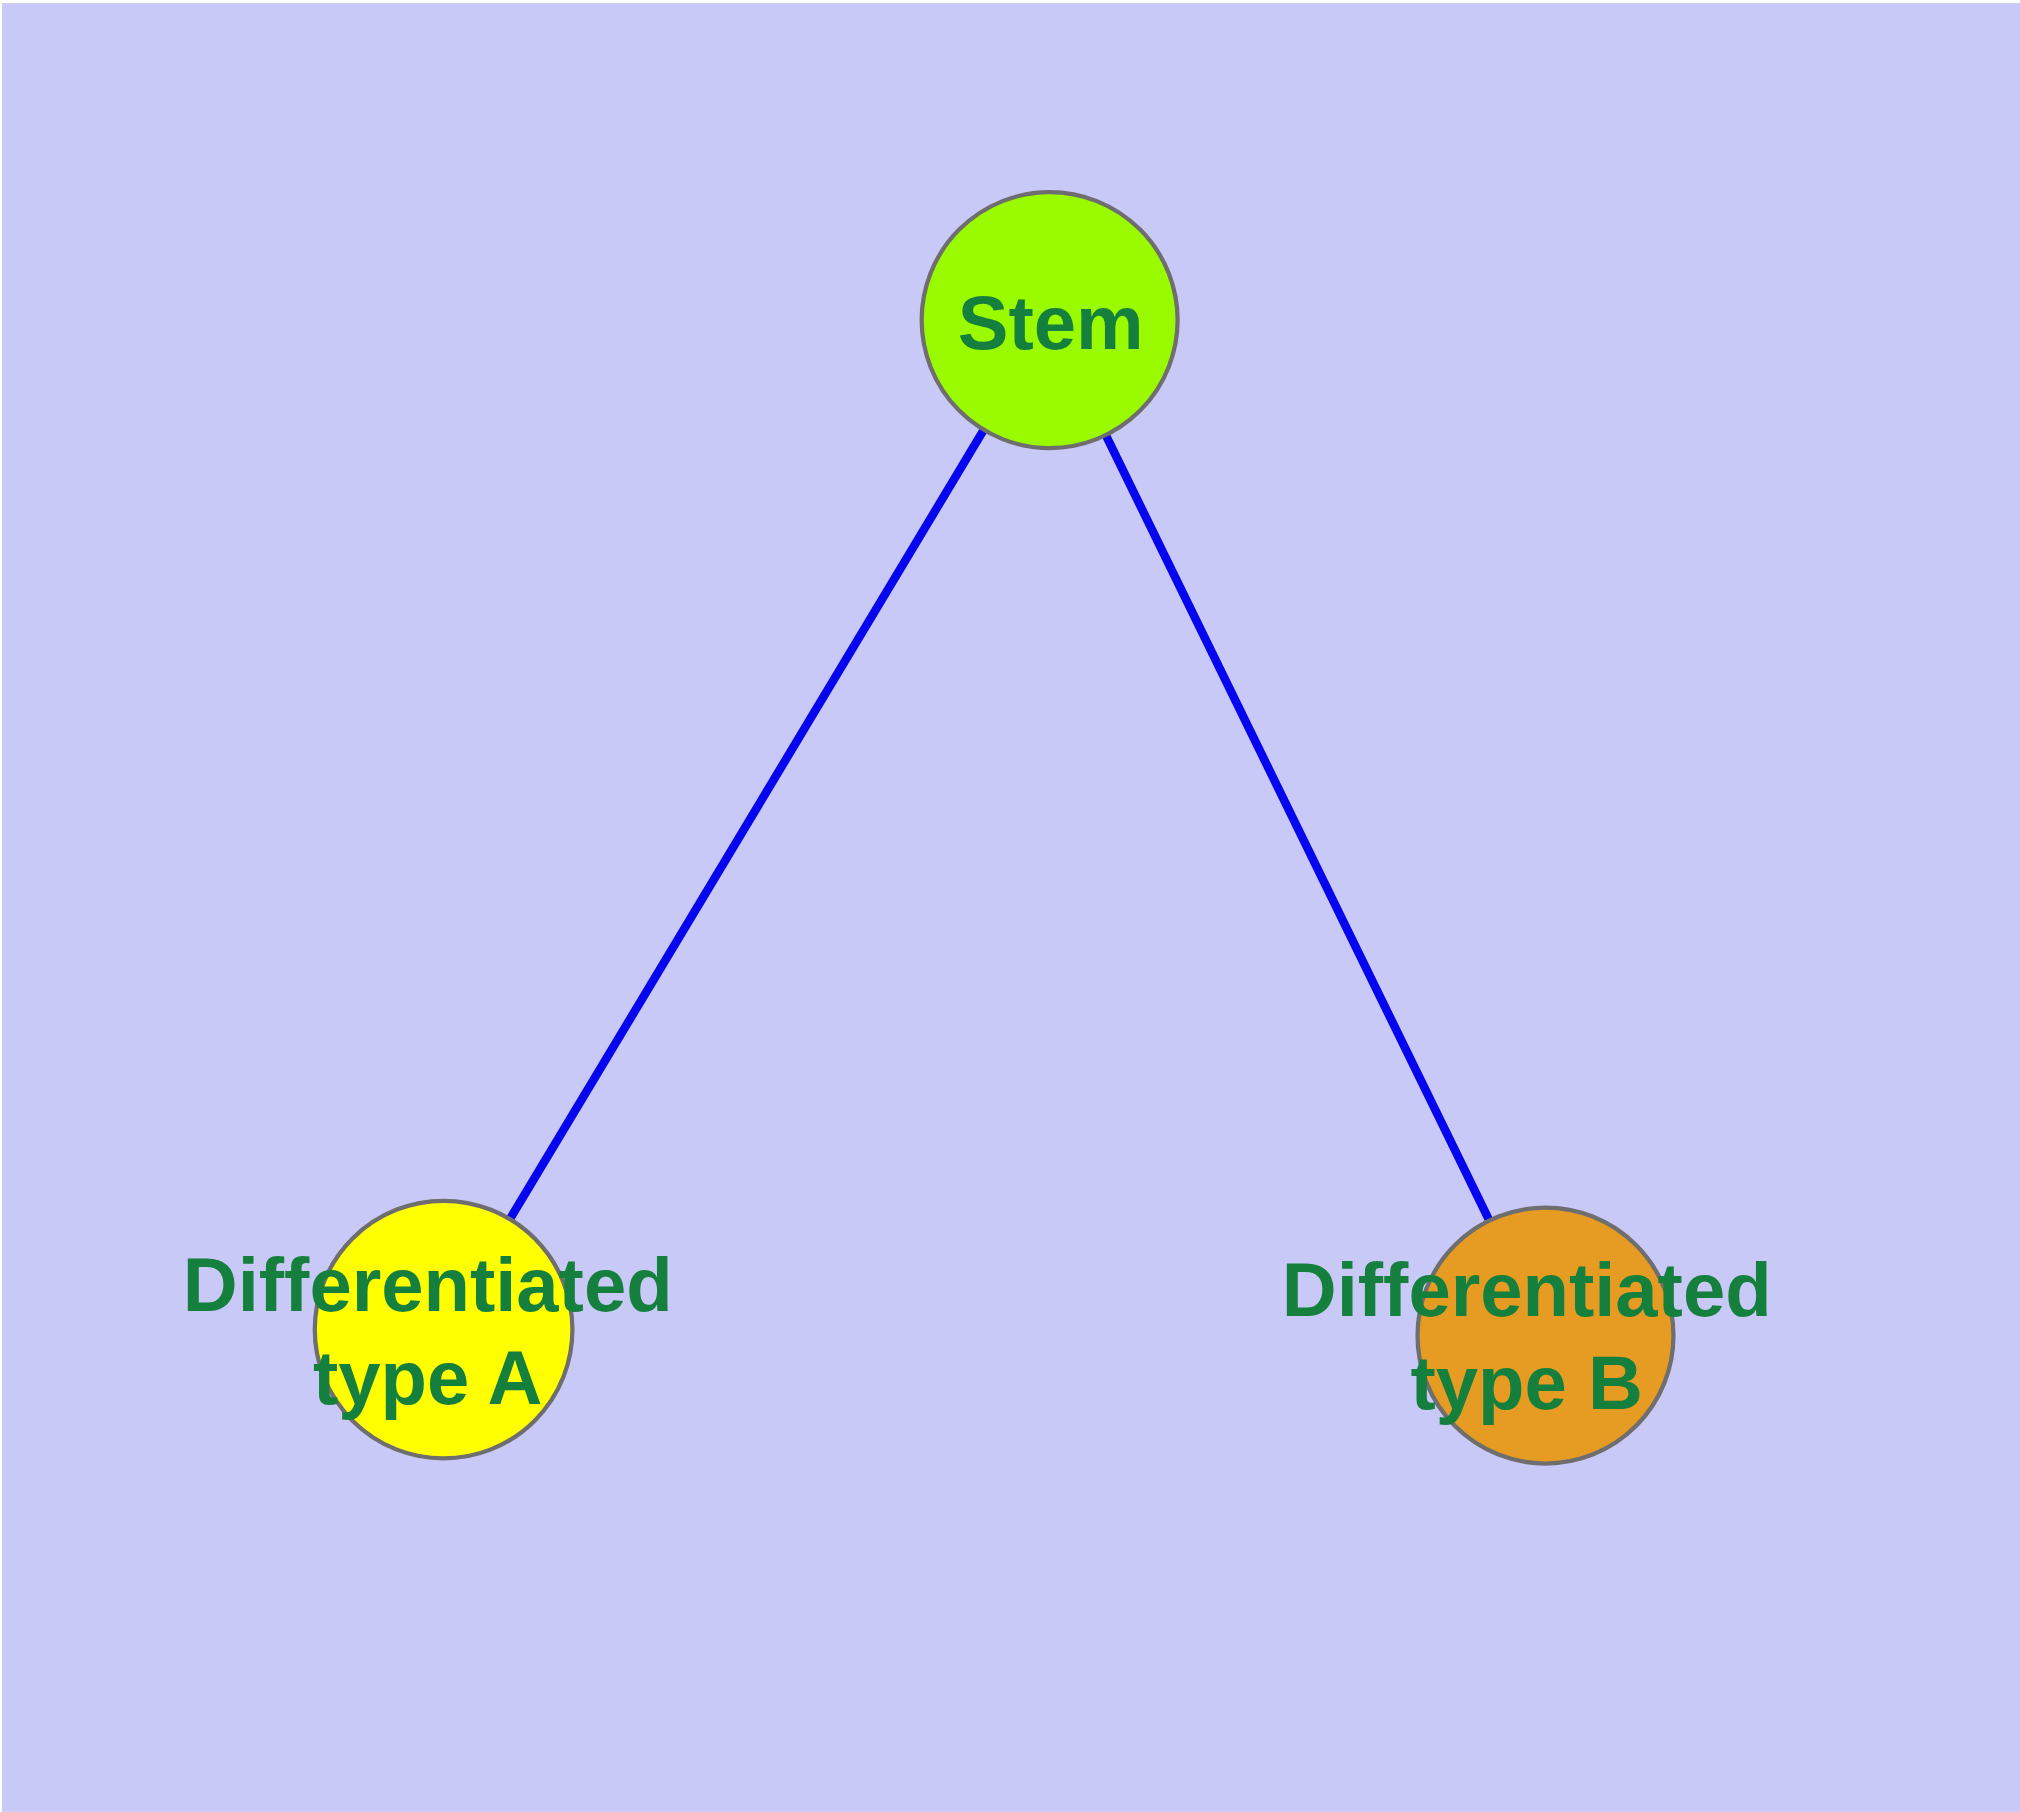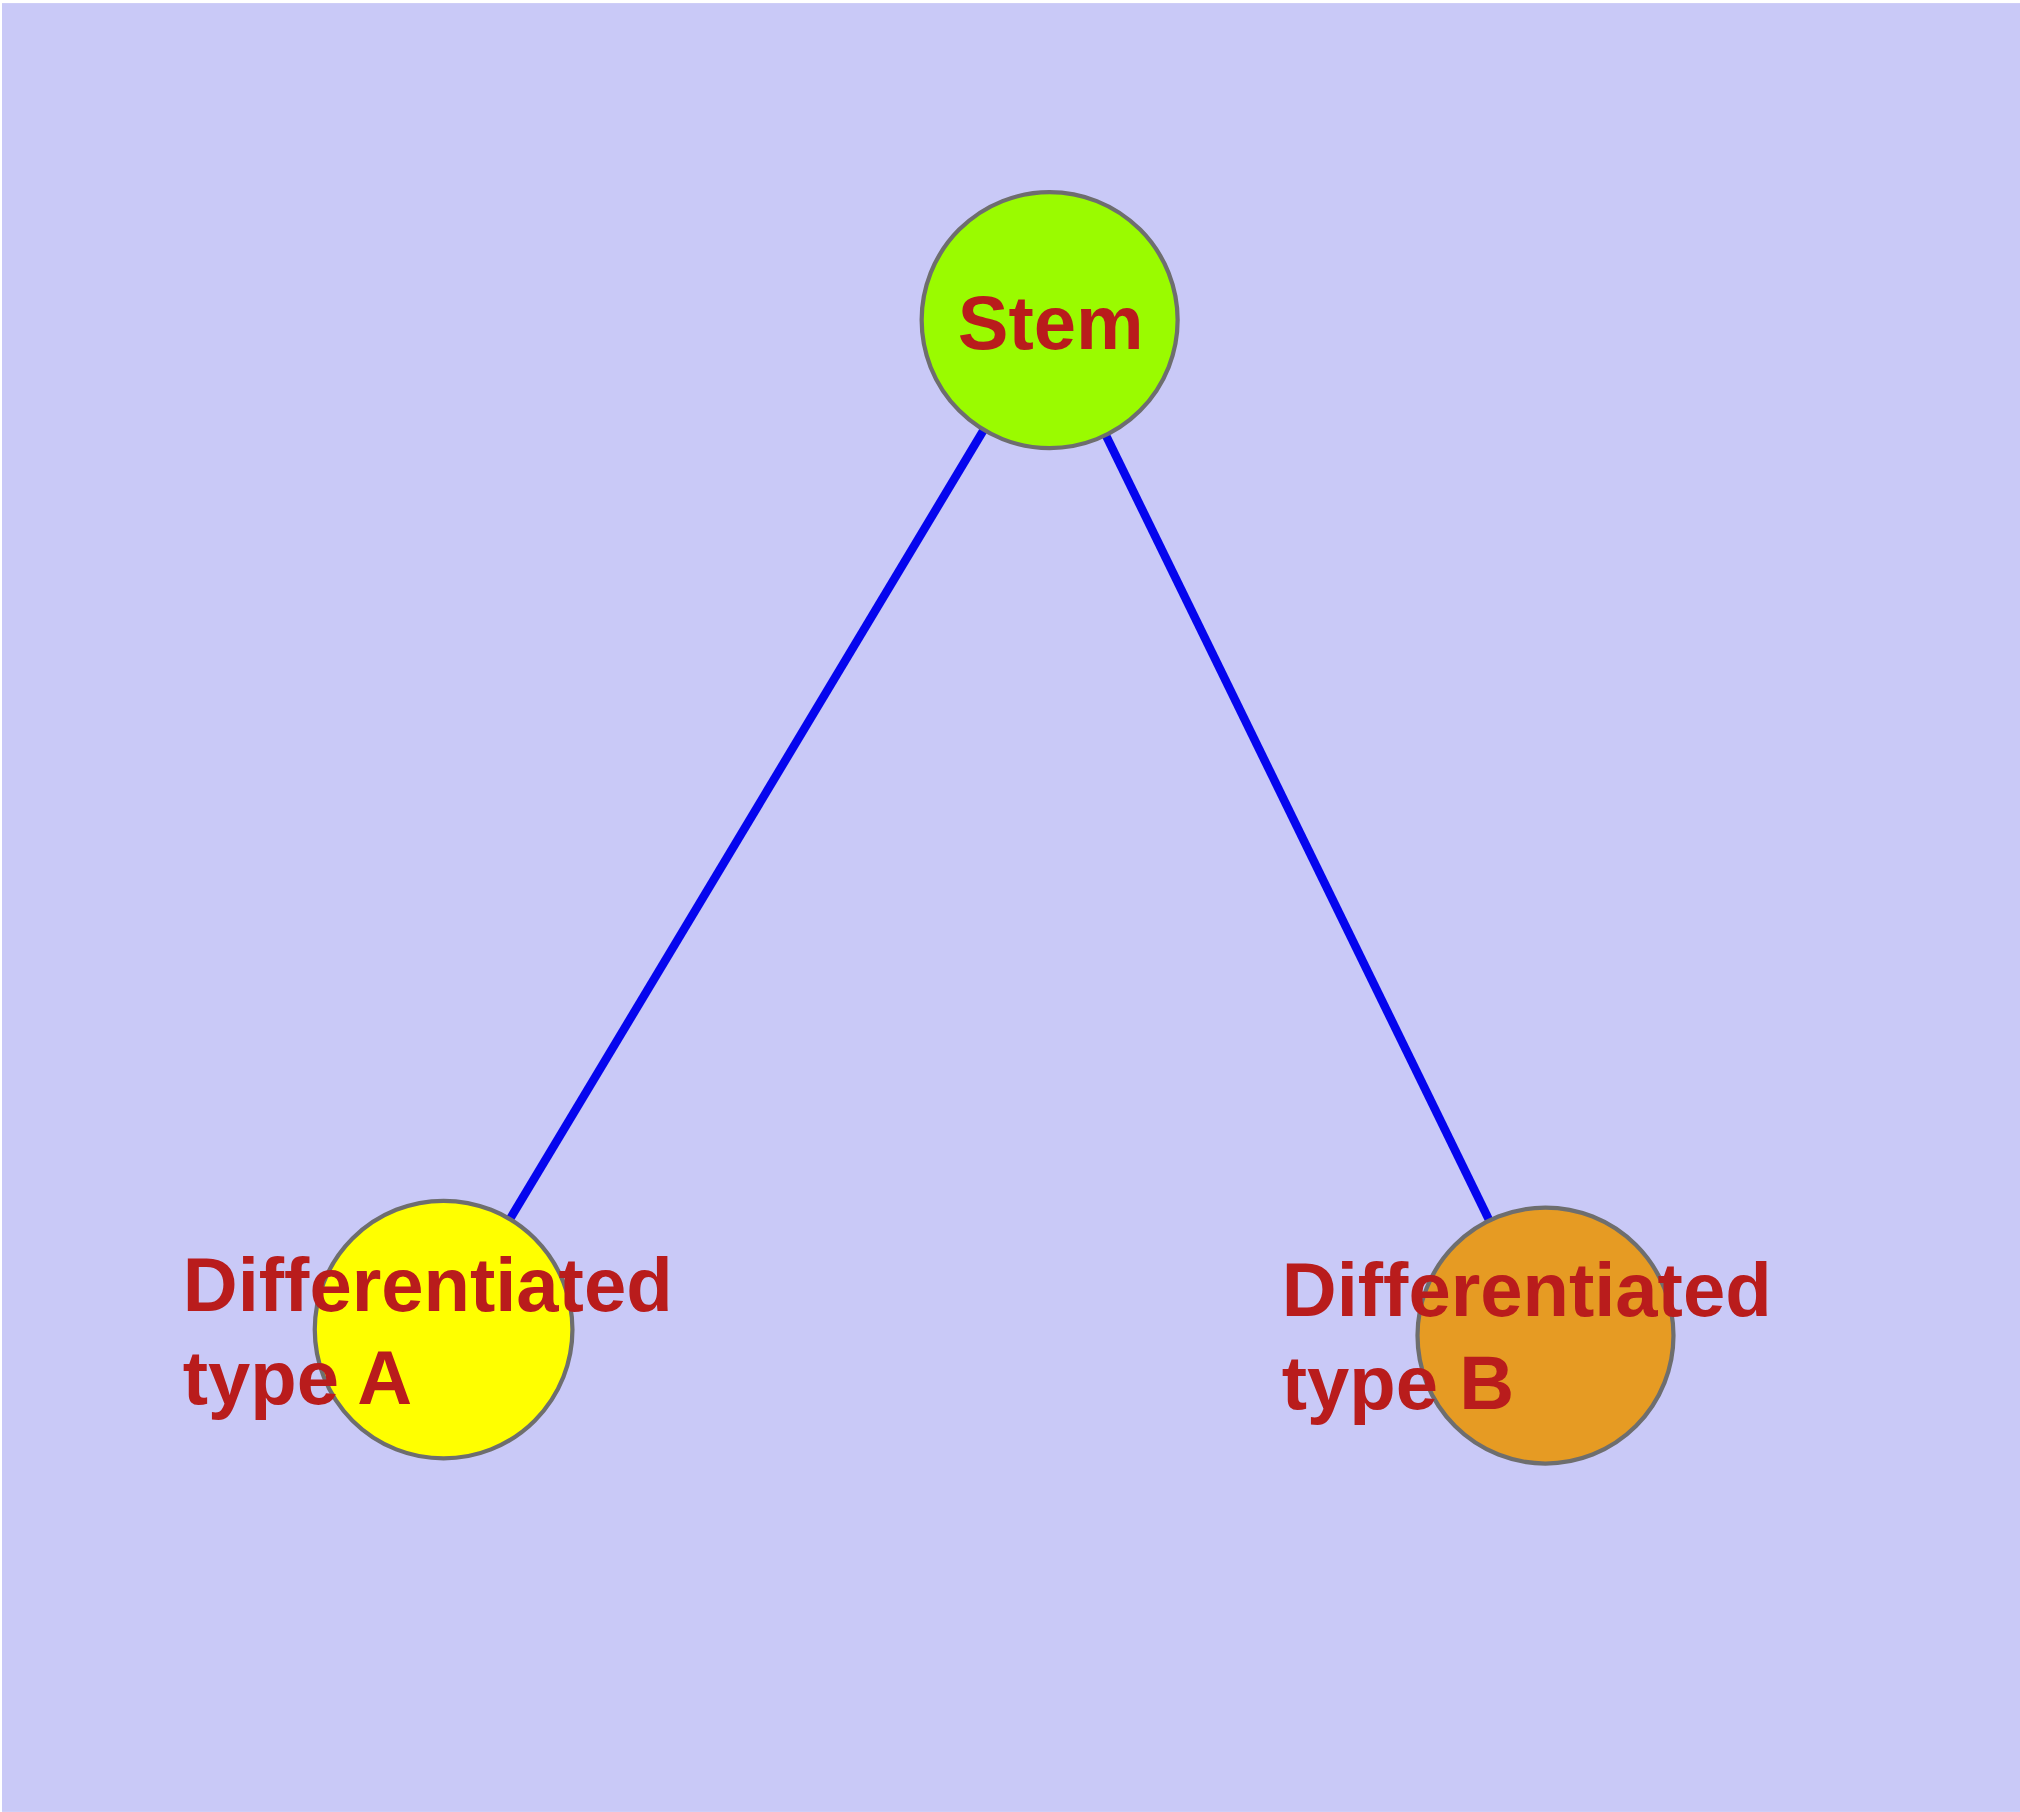--- a/index.html
+++ b/index.html
@@ -20,25 +20,25 @@
   }
   .graph-svg {
     position: absolute;
     left: 0;
     top: 0;
     display: block;
   }
   .node-label {
     position: absolute;
     transform: translate(-50%, -50%);
-    color: #b91c1c;
+    color: #15803d;
     font-weight: bold;
     font-size: 76px;
     line-height: 93px;
-    text-align: left;
+    text-align: center;
     white-space: pre-line;
     letter-spacing: 0;
   }
 </style>
 </head>
 <body>
 
 <div class="canvas">
   <svg class="graph-svg" width="2019" height="1809" viewBox="0 0 2382 2134">
 

